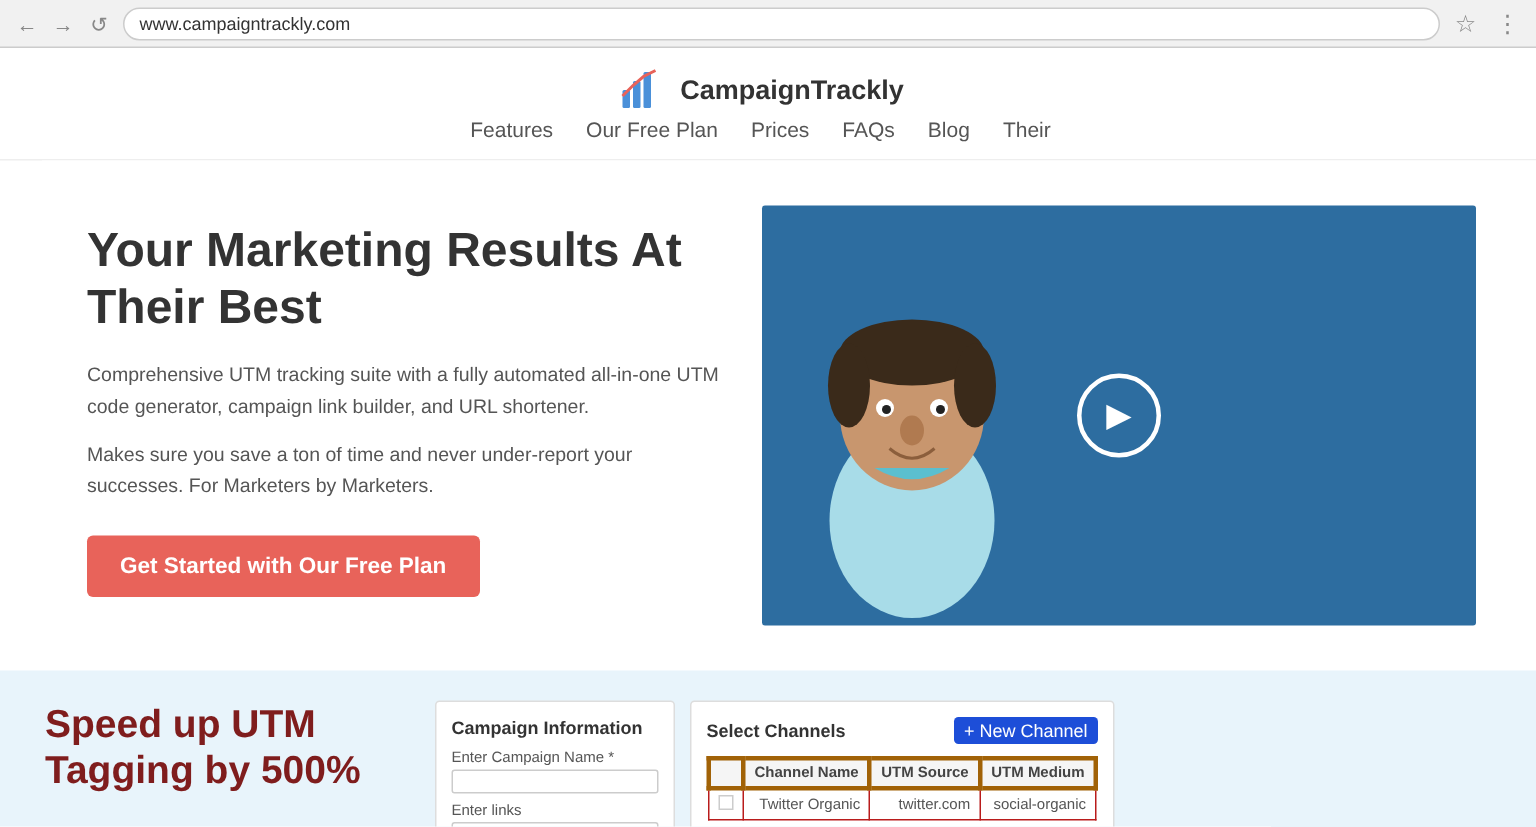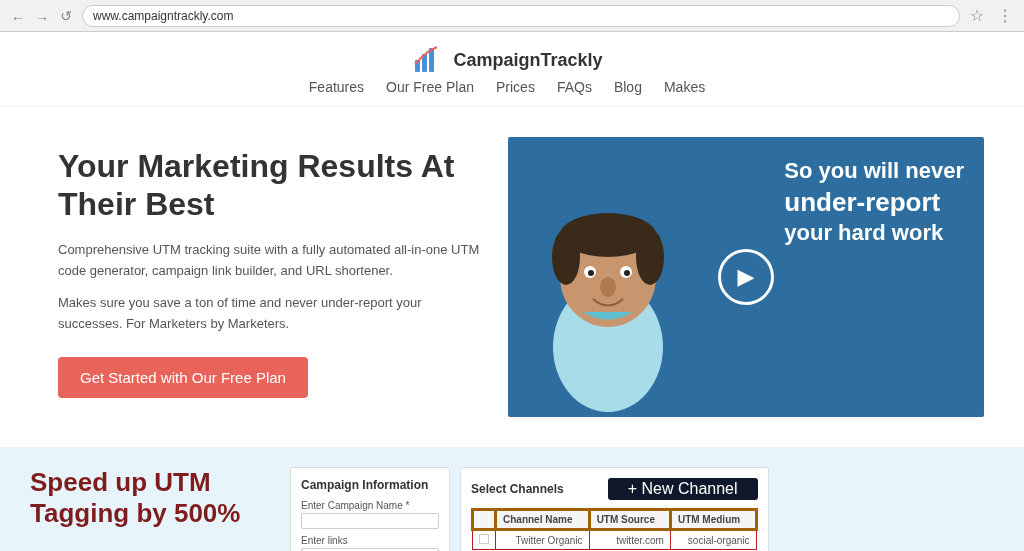--- a/index.html
+++ b/index.html
@@ -134,21 +134,21 @@
       line-height: 1.6;
       margin-bottom: 22px;
     }
     .cta-button {
       background: #e8635a;
       color: #fff;
       border: none;
       border-radius: 4px;
       padding: 12px 22px;
       font-size: 15px;
-      font-weight: 400;
+      font-weight: 700;
       cursor: pointer;
     }
 
     
     .hero-video {
       flex: 1;
       background: #2d6da0;
       border-radius: 2px;
       height: 280px;
       position: relative;
@@ -260,26 +260,26 @@
       justify-content: space-between;
       margin-bottom: 8px;
       gap: 44px;
     }
     .channels-title {
       font-size: 12px;
       font-weight: 700;
       color: #333;
     }
     .new-channel-btn {
-      background: #0f172a;
+      background: #1d4ed8;
       color: #fff;
       border: none;
       border-radius: 3px;
-      padding: 2px 20px;
-      font-size: 16px;
+      padding: 2px 7px;
+      font-size: 12px;
       cursor: pointer;
     }
     .channels-table {
       width: 100%;
       border-collapse: collapse;
     }
     .channels-table th {
       background: #f5f5f5;
       border: 3px solid #a16207;
       padding: 3px 6px;
@@ -335,21 +335,21 @@
       </div>
       <span>CampaignTrackly</span>
     </div>
     <nav>
       <ul class="nav-links">
         <li><a href="#">Features</a></li>
         <li><a href="#">Our Free Plan</a></li>
         <li><a href="#">Prices</a></li>
         <li><a href="#">FAQs</a></li>
         <li><a href="#">Blog</a></li>
-        <li><a href="#">Makes</a></li>
+        <li><a href="#">Their</a></li>
       </ul>
     </nav>
   </header>
 
   <section class="hero">
     <div class="hero-left">
       <h1 class="hero-title">Your Marketing Results At Their Best</h1>
       <p class="hero-desc">Comprehensive UTM tracking suite with a fully automated all-in-one UTM code generator, campaign link builder, and URL shortener.</p>
       <p class="hero-desc2">Makes sure you save a ton of time and never under-report your successes. For Marketers by Marketers.</p>
       <button class="cta-button">Get Started with Our Free Plan</button>
@@ -376,25 +376,20 @@
           <circle cx="99" cy="126" r="3" fill="#222"></circle>
 
           <ellipse cx="80" cy="140" rx="8" ry="10" fill="#b07a50"></ellipse>
 
           <path d="M65 152 Q80 165 95 152" stroke="#8b5e3c" stroke-width="2" fill="none"></path>
 
           <path d="M55 165 Q80 180 105 165" fill="#5bbfcf"></path>
         </svg>
       </div>
 
-      <div class="video-text">
-        <div>So you will never</div>
-        <div class="underline-text">under-report</div>
-        <div>your hard work</div>
-      </div>
 
       <button class="play-btn">
         <span>▶</span>
       </button>
     </div>
   </section>
 
   <section class="bottom-section">
     <div class="bottom-left">
       <h2 class="bottom-title">Speed up UTM Tagging by 500%</h2>

